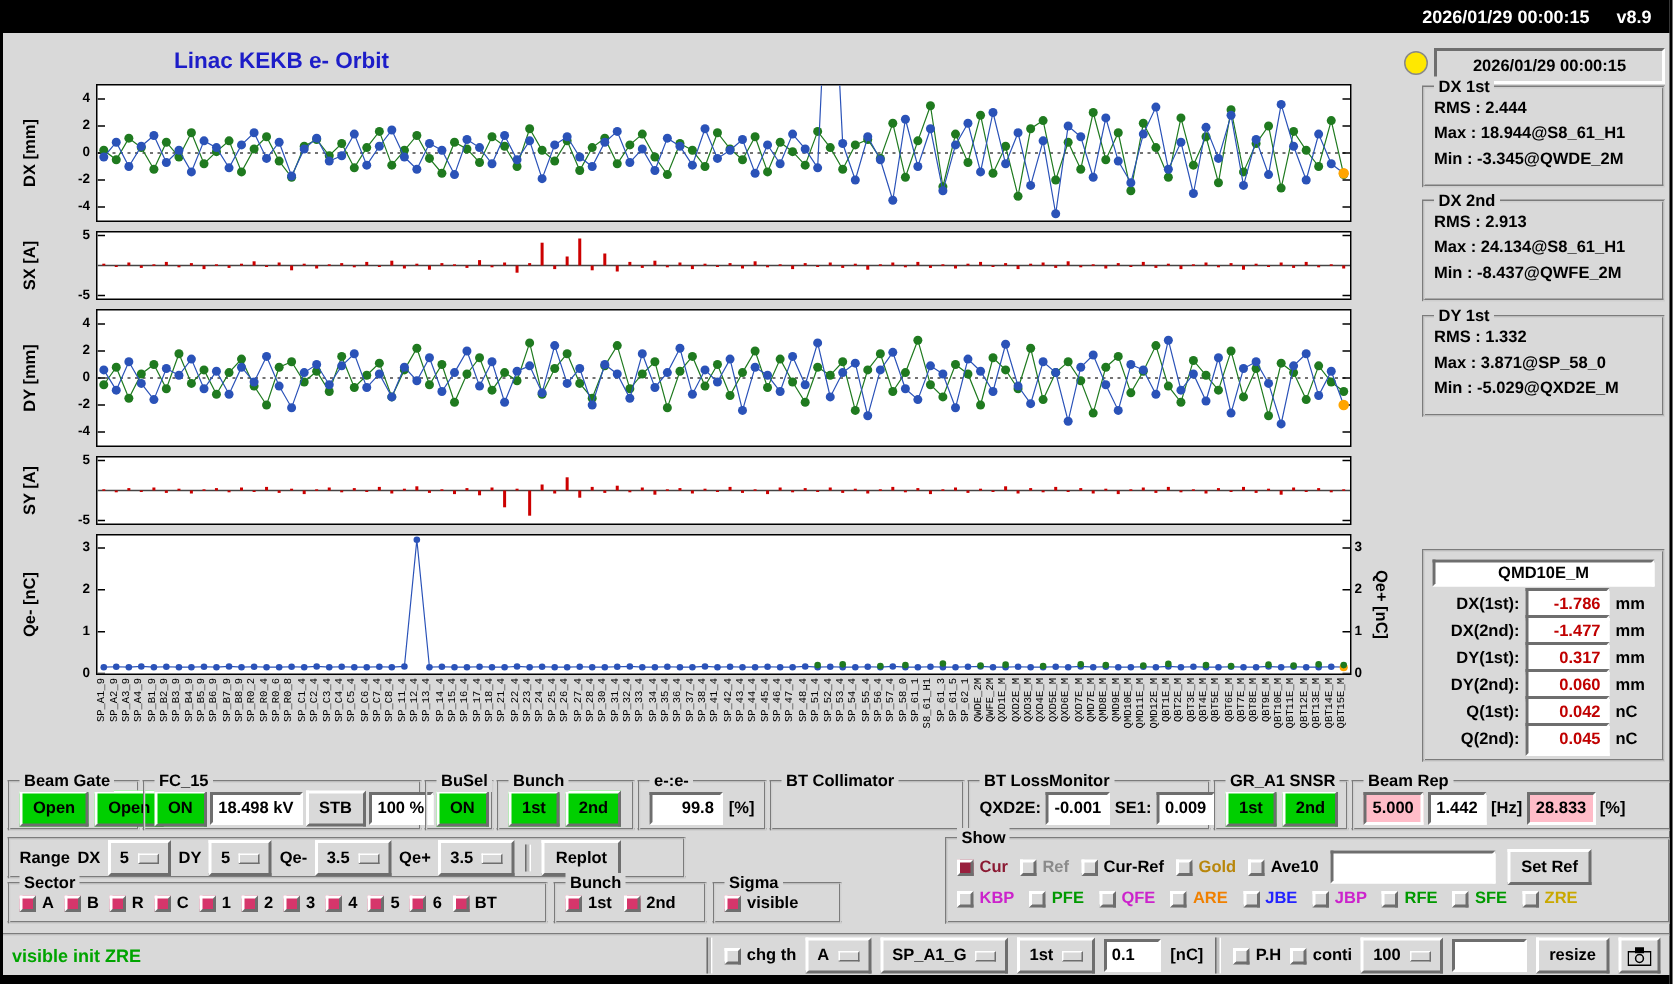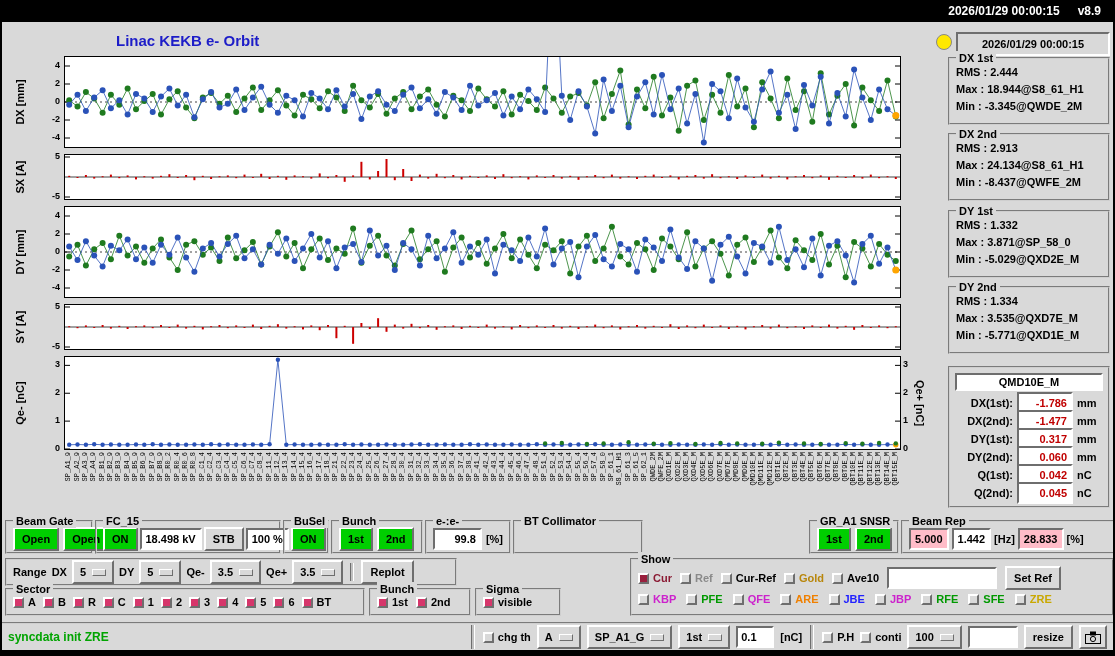--- a/index.html
+++ b/index.html
@@ -1004,28 +1004,20 @@
     </div>
   </div>
   <div class="tkframe" style="left:946px;top:210px;width:162px;height:68px">
     <span class="flabel">DY 1st</span>
     <div class="fcontent" style="flex-direction:column;align-items:flex-start;gap:0">
       <span class="statline">RMS : 1.332</span>
       <span class="statline">Max : 3.871@SP_58_0</span>
       <span class="statline">Min : -5.029@QXD2E_M</span>
     </div>
   </div>
-  <div class="tkframe" style="left:946px;top:286px;width:162px;height:68px">
-    <span class="flabel">DY 2nd</span>
-    <div class="fcontent" style="flex-direction:column;align-items:flex-start;gap:0">
-      <span class="statline">RMS : 1.334</span>
-      <span class="statline">Max : 3.535@QXD7E_M</span>
-      <span class="statline">Min : -5.771@QXD1E_M</span>
-    </div>
-  </div>
 
   <div class="tkframe" style="left:946px;top:366px;width:162px;height:142px">
     <div class="fcontent" style="flex-direction:column;align-items:stretch;gap:1px;padding:5px 5px">
       <div class="field" style="justify-content:center;margin-bottom:2px">
         <span>QMD10E_M</span>
       </div>
       <div class="qmdrow">
         <span class="qmdlbl">DX(1st):</span>
         <span class="field red" style="width:44px">-1.786</span>
         <span class="qmdunit">mm</span>
@@ -1089,20 +1081,29 @@
   </div>
   <div class="tkframe" style="left:423px;top:520px;width:86px;height:34px">
     <span class="flabel">e-:e-</span>
     <div class="fcontent">
       <span class="field" style="width:38px;justify-content:flex-end">99.8</span>
       <span class="lbl">[%]</span>
     </div>
   </div>
   <div class="tkframe" style="left:511px;top:520px;width:130px;height:34px">
     <span class="flabel">BT Collimator</span>
+  </div>
+  <div class="tkframe" style="left:643px;top:520px;width:162px;height:34px">
+    <span class="flabel">BT LossMonitor</span>
+    <div class="fcontent" style="gap:3px">
+      <span class="lbl">QXD2E:</span>
+      <span class="field">-0.001</span>
+      <span class="lbl">SE1:</span>
+      <span class="field">0.009</span>
+    </div>
   </div>
   <div class="tkframe" style="left:807px;top:520px;width:90px;height:34px">
     <span class="flabel">GR_A1 SNSR</span>
     <div class="fcontent">
       <span class="btn green">1st</span>
       <span class="btn green">2nd</span>
     </div>
   </div>
   <div class="tkframe" style="left:899px;top:520px;width:240px;height:34px">
     <span class="flabel">Beam Rep</span>
@@ -1279,21 +1280,21 @@
     <span class="flabel">Sigma</span>
     <div class="fcontent" id="sigma-checks" style="gap:8px;padding:2px 6px">
         <span class="tkcheck">
           <span class="ind" style="background: rgb(214, 54, 107);"></span>
           <span>visible</span>
         </span>
       </div>
   </div>
 
   <div class="statusbar">
-    <span class="status-msg">syncdata init ZRE</span>
+    <span class="status-msg">visible init ZRE</span>
     <span class="vsep" style="margin-left:auto"></span>
     <span class="tkcheck">
       <span class="ind"></span>
       <span>chg th</span>
     </span>
     <span class="tkopt">
         <span>A</span>
         <span class="mark"></span>
       </span>
     <span class="tkopt">

